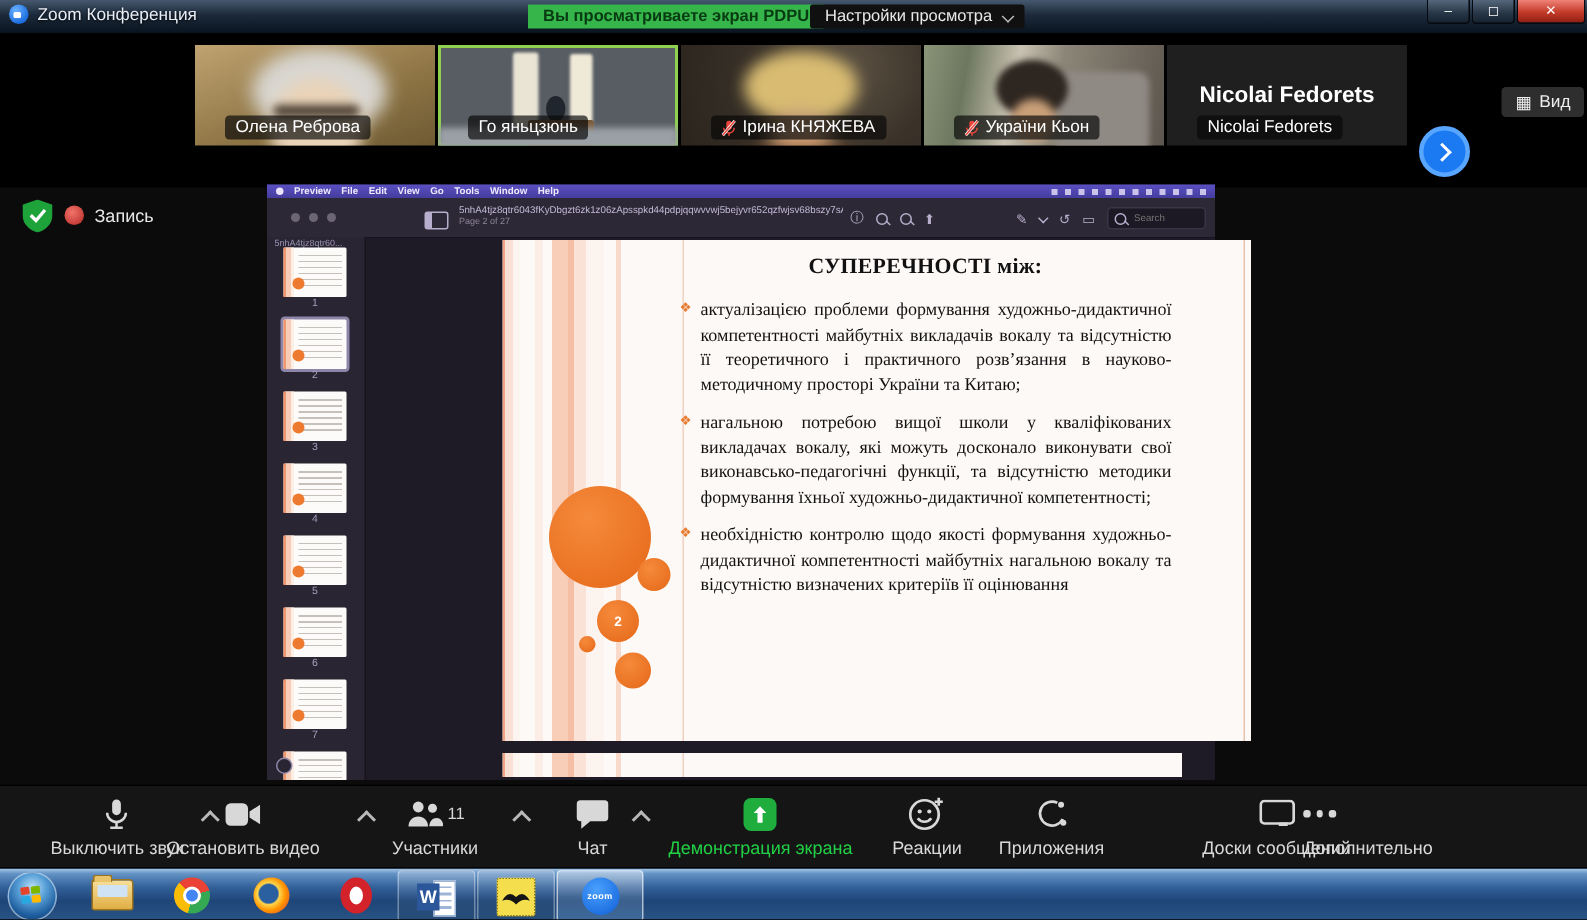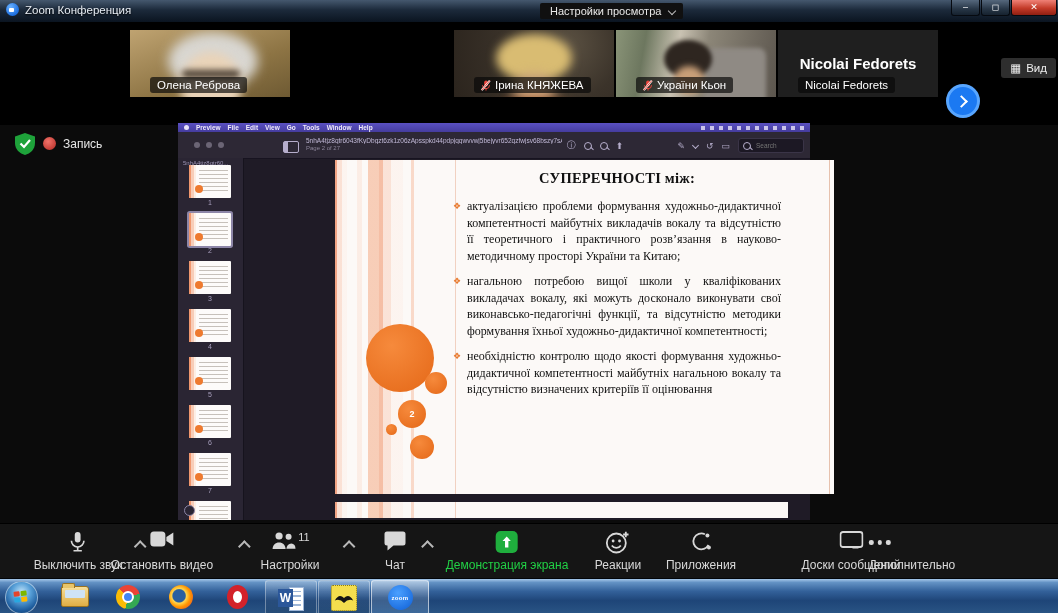--- a/index.html
+++ b/index.html
@@ -106,21 +106,21 @@
   .bmark{flex:none;width:14px;color:#e87a2e;font-size:9px;padding-top:3px;font-family:"DejaVu Sans",sans-serif;}
   .bullet p{margin:0;font-size:12px;line-height:1.38;text-align:justify;}
   .ocirc{position:absolute;border-radius:50%;
     background:radial-gradient(circle at 38% 32%,#f68a3c,#e86f1f 78%);}
   .ocirc.badge{display:flex;align-items:center;justify-content:center;color:#fff;
     font-size:9px;font-weight:bold;font-family:"Liberation Sans",sans-serif;}
   .next-slide{position:absolute;left:157px;top:379px;width:453px;height:16px;background:#fcf9f7;overflow:hidden;}
   
   .ztb{position:absolute;left:0;right:0;top:523px;height:55px;background:#151515;border-top:1px solid #000;}
   .zitem{position:absolute;top:7px;transform:translateX(-50%);text-align:center;cursor:pointer;}
-  .zicon{height:23px;display:flex;align-items:flex-start;justify-content:center;}
+  .zicon{height:23px;display:flex;align-items:center;justify-content:center;}
   .zlabel{font-size:12px;color:#d9d9d9;margin-top:4px;white-space:nowrap;}
   .zlabel.green{color:#21d045;}
   .chev-up{position:absolute;width:7px;height:7px;border-left:2px solid #b9b9b9;border-top:2px solid #b9b9b9;
     transform:rotate(45deg);cursor:pointer;}
   .pcount{font-size:11px;color:#d8d8d8;vertical-align:top;margin-left:3px;}
   .share-ico{width:22px;height:22px;border-radius:5px;background:#1fae3d;display:flex;align-items:center;justify-content:center;}
   .dots3{display:flex;gap:4px;align-items:center;height:23px;}
   .dots3 i{width:4.5px;height:4.5px;border-radius:50%;background:#d8d8d8;}
   
   .taskbar{position:absolute;left:0;right:0;top:578px;height:35px;
@@ -171,20 +171,21 @@
 </head>
 <body>
 
 <div class="screen">
 
   <div class="titlebar">
     <div class="tb-left">
       <span class="zoom-app-ico"></span>
       <span class="tb-title">Zoom Конференция</span>
     </div>
+    <div class="banner">Вы просматриваете экран PDPU</div>
     <div class="view-settings">
       <span>Настройки просмотра</span>
       <span class="cv"></span>
     </div>
     <div class="win-controls">
       <div class="wc">
           <span>–</span>
         </div>
       <div class="wc">
           <span>◻</span>
@@ -199,20 +200,30 @@
 
     <div class="tile" style="left:130px;background:linear-gradient(160deg,#bfa371,#8d7444 60%,#6e5a33);">
       <span class="blob" style="left:38px;top:2px;width:90px;height:58px;background:#d9d7d2;filter:blur(6px);"></span>
       <span class="blob" style="left:50px;top:22px;width:62px;height:66px;background:#e9d3b8;filter:blur(5px);"></span>
       <span class="blob" style="left:52px;top:40px;width:58px;height:8px;background:#4a3f33;filter:blur(3px);border-radius:4px;"></span>
       <div class="nametag">
         <span>Олена Реброва</span>
       </div>
     </div>
 
+    <div class="tile active" style="left:292px;background:#585d63;">
+      <span class="blob" style="left:50px;top:5px;width:17px;height:54px;background:#e9e4d4;border-radius:2px;filter:blur(1px);"></span>
+      <span class="blob" style="left:88px;top:6px;width:15px;height:50px;background:#efe9d8;border-radius:2px;filter:blur(1px);"></span>
+      <span class="blob" style="left:72px;top:34px;width:13px;height:17px;background:#20262e;filter:blur(.5px);"></span>
+      <span class="blob" style="left:60px;top:50px;width:44px;height:18px;background:#7a5b3a;border-radius:2px;filter:blur(.5px);"></span>
+      <span class="blob" style="left:0;bottom:-6px;width:160px;height:18px;background:#9aa0a6;border-radius:0;filter:blur(2px);"></span>
+      <div class="nametag">
+        <span>Го яньцзюнь</span>
+      </div>
+    </div>
 
     <div class="tile" style="left:454px;background:radial-gradient(circle at 70% 22%,#5c5243 0%,#3b332a 45%,#2b241d 100%);">
       <span class="blob" style="left:42px;top:4px;width:76px;height:48px;background:#d9bc72;filter:blur(5px);"></span>
       <span class="blob" style="left:58px;top:44px;width:44px;height:30px;background:#caa27c;filter:blur(6px);"></span>
       <span class="blob" style="left:40px;top:70px;width:80px;height:26px;background:#b2591f;filter:blur(6px);"></span>
       <div class="nametag">
         <svg class="mutedmic" width="10" height="11" viewBox="0 0 10 11">
           <rect x="3.2" y="0.5" width="3.6" height="6" rx="1.8" fill="#e8453c"></rect>
           <path d="M1.5 5.2a3.5 3.5 0 0 0 7 0" fill="none" stroke="#e8453c" stroke-width="1"></path>
           <line x1="5" y1="8.7" x2="5" y2="10.5" stroke="#e8453c" stroke-width="1"></line>
@@ -416,21 +427,21 @@
     <div class="zitem" style="left:290px">
       <div class="zicon">
         <svg width="25" height="19" viewBox="0 0 25 19">
           <circle cx="8.5" cy="5" r="3.6" fill="#d8d8d8"></circle>
           <path d="M2 18c0-4 2.9-6.6 6.5-6.6S15 14 15 18z" fill="#d8d8d8"></path>
           <circle cx="18" cy="5.8" r="3" fill="#d8d8d8"></circle>
           <path d="M15.8 17.8c.3-3.2 2.1-5.4 5-5.4 2.5 0 4.2 2.2 4.5 5.4z" fill="#d8d8d8"></path>
         </svg>
         <span class="pcount">11</span>
       </div>
-      <div class="zlabel">Настройки</div>
+      <div class="zlabel">Участники</div>
       <span class="chev-up" style="right:-34px;top:11px"></span>
     </div>
 
     <div class="zitem" style="left:395px">
       <div class="zicon">
         <svg width="22" height="20" viewBox="0 0 22 20">
           <path d="M3 0.5h16a2.5 2.5 0 0 1 2.5 2.5v9a2.5 2.5 0 0 1-2.5 2.5H9.5L3.5 19.5v-5H3A2.5 2.5 0 0 1 0.5 12V3A2.5 2.5 0 0 1 3 0.5z" fill="#d8d8d8"></path>
         </svg>
       </div>
       <div class="zlabel">Чат</div>

